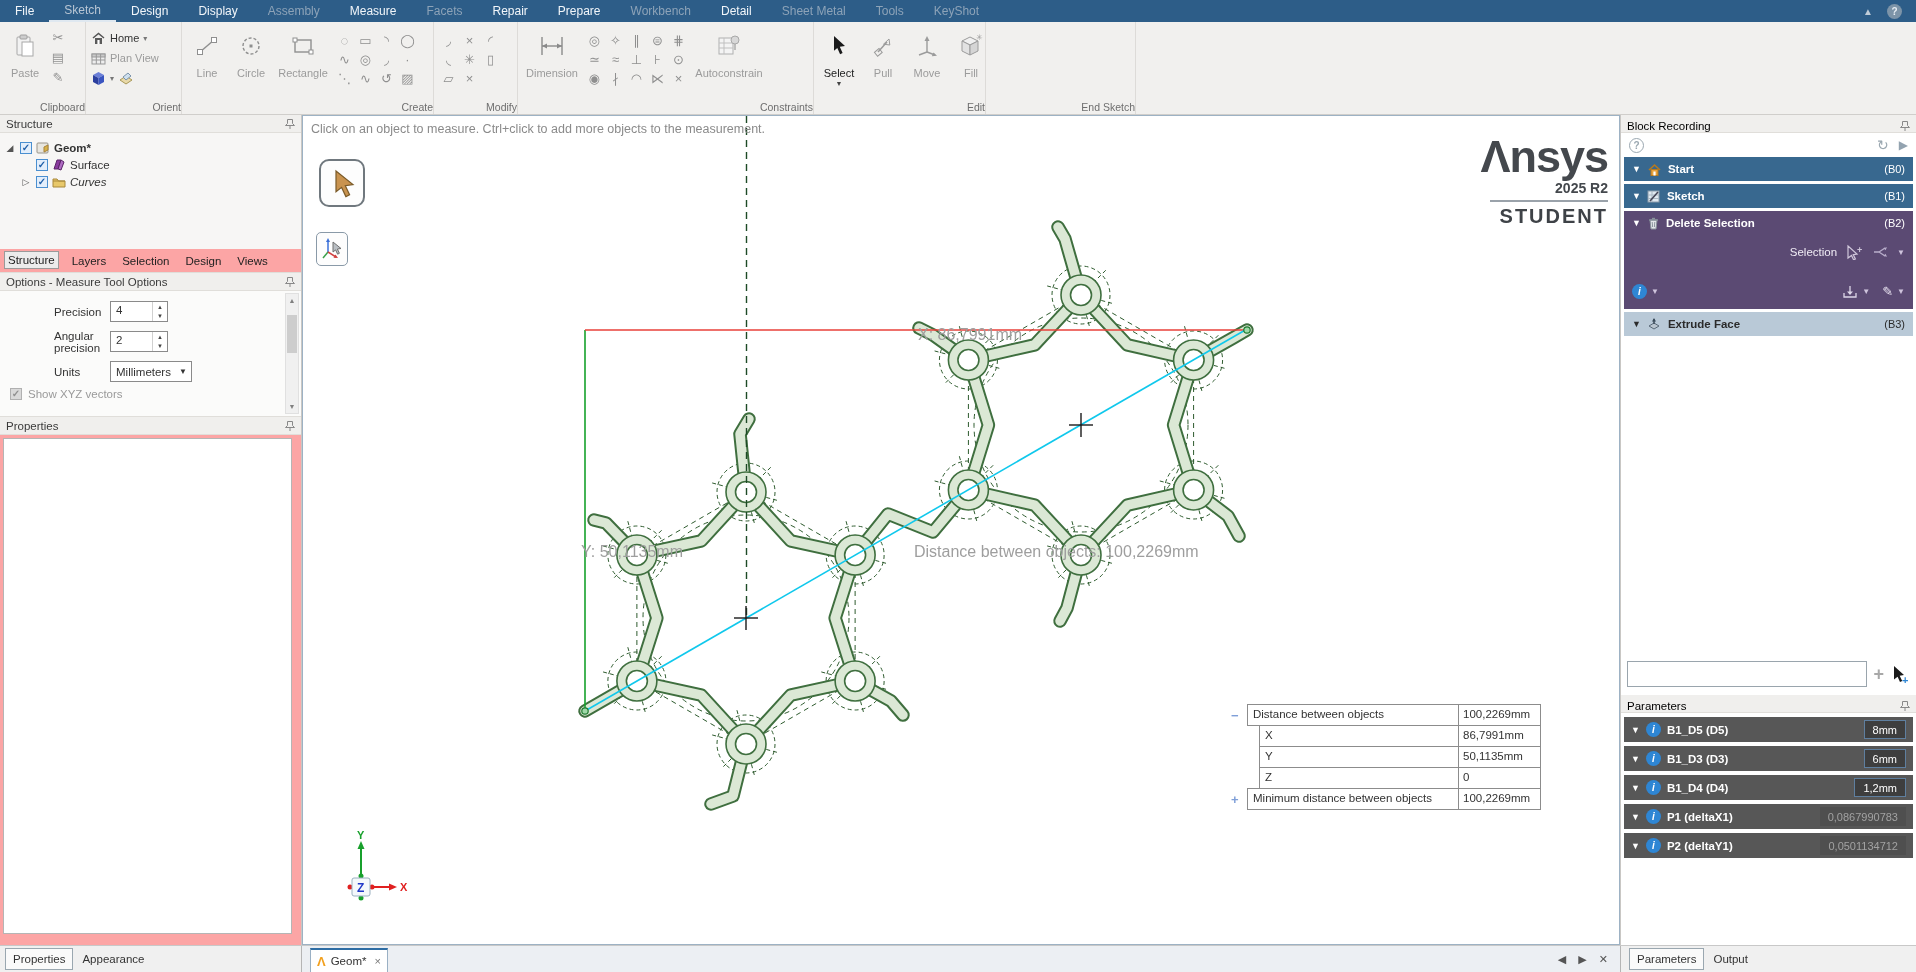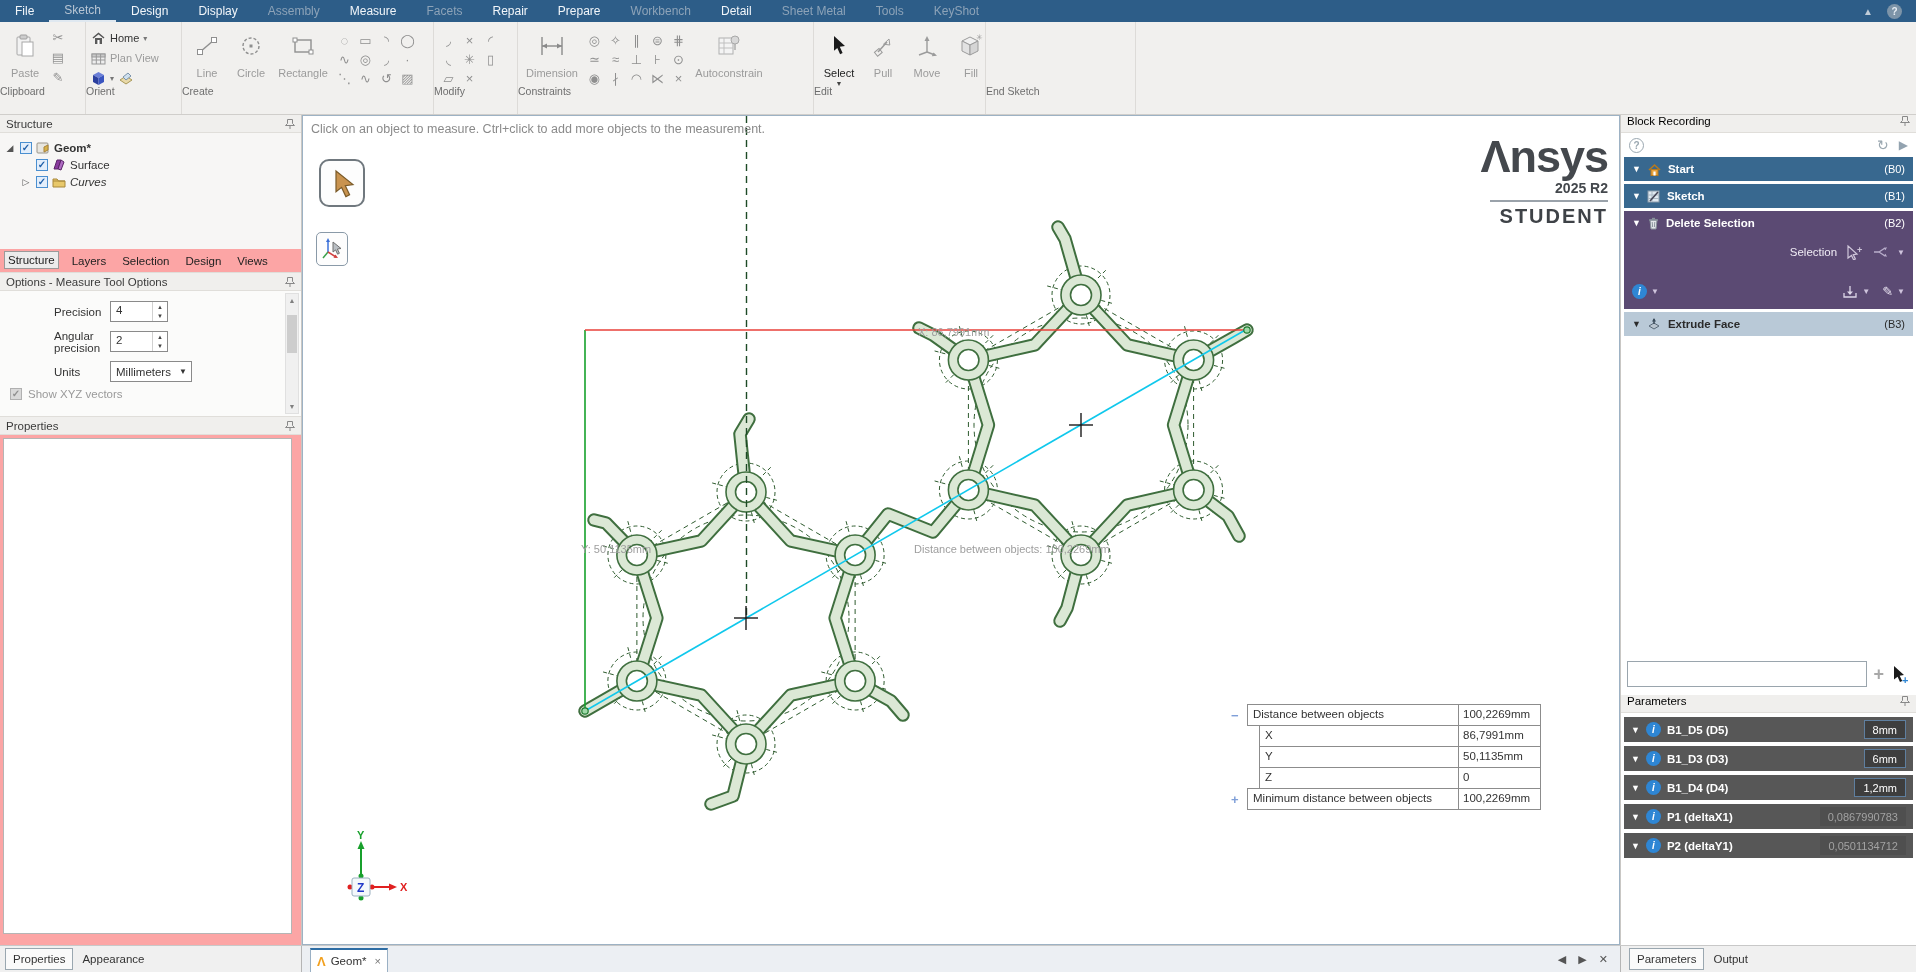--- a/index.html
+++ b/index.html
@@ -11,21 +11,21 @@
   .mitem { padding:0 15px; display:flex; align-items:center; cursor:default; }
   .mitem.dim { color:#8da3b8; }
   .mitem.active-dim { color:#b9c6d4; border-bottom:2px solid #dfe8f0; }
   .winicons { margin-left:auto; display:flex; align-items:center; gap:14px; padding-right:14px; }
   .chev { color:#c0ccd8; font-size:10px; }
   .helpcirc { width:15px; height:15px; border-radius:50%; background:#7d94a8; color:#e8eef4; font-size:10px; font-weight:bold; display:flex; align-items:center; justify-content:center; }
 
   
   .ribbon { height:93px; background:#f1f0ee; border-bottom:1px solid #d0cecb; display:flex; }
   .rgrp { position:relative; border-right:1px solid #dddbd8; padding:3px 5px 14px 5px; display:flex; align-items:flex-start; }
-  .glabel { position:absolute; bottom:17px; left:0; right:0; text-align:left; font-size:10.5px; color:#6e6e6e; }
+  .glabel { position:absolute; bottom:1px; left:0; right:0; text-align:right; font-size:10.5px; color:#6e6e6e; }
   .rbody { display:flex; gap:4px; height:100%; align-items:flex-start; }
   .bigbtn { display:flex; flex-direction:column; align-items:center; justify-content:flex-start; padding:3px 3px; min-width:40px; height:74px; cursor:pointer; }
   .bigbtn .ic { height:36px; display:flex; align-items:center; justify-content:center; }
   .blabel { font-size:11px; color:#9b9b9b; text-align:center; line-height:1.15; margin-top:3px; }
   .blabel.dark { color:#222; }
   .minicol { display:flex; flex-direction:column; gap:3px; padding-top:4px; }
   .mini { width:18px; height:17px; font-size:13px; color:#919191; display:flex; align-items:center; justify-content:center; cursor:pointer; }
   .icongrid { display:grid; grid-auto-rows:19px; column-gap:2px; padding-top:6px; }
   .icongrid span { width:19px; font-size:13px; color:#8f8f8f; display:flex; align-items:center; justify-content:center; cursor:pointer; }
   .orient-rows { display:flex; flex-direction:column; gap:2px; padding-top:4px; }
@@ -68,31 +68,31 @@
 
   
   .hint { position:absolute; left:8px; top:6px; font-size:12.5px; color:#8a8a8a; }
   .selbtn { position:absolute; left:16px; top:43px; width:46px; height:48px; border:2px solid #70787e; border-radius:10px; background:#fdfdfd; display:flex; align-items:center; justify-content:center; cursor:pointer; }
   .triadbtn { position:absolute; left:13px; top:116px; width:32px; height:34px; border:1px solid #8a9aa8; border-radius:5px; background:#fdfdfd; display:flex; align-items:center; justify-content:center; cursor:pointer; }
   .logo { position:absolute; left:1150px; top:18px; width:155px; text-align:right; color:#44484d; }
   .logo .brand { font-size:45px; font-weight:bold; letter-spacing:-1px; line-height:1; }
   .logo .rel { font-size:14px; font-weight:bold; margin-top:1px; }
   .logo .bar { border-top:2px solid #9aa2aa; width:118px; margin:4px 0 3px auto; }
   .logo .ed { font-size:20px; font-weight:bold; letter-spacing:2px; color:#3e4247; }
-  .mlabel { position:absolute; font-size:11px; color:#9e9e9e; white-space:nowrap; }
+  .mlabel { position:absolute; font-size:16px; color:#9e9e9e; white-space:nowrap; }
   .mtable { position:absolute; left:928px; top:589px; display:flex; flex-direction:column; font-size:11.5px; color:#333; }
   .mrow { display:flex; height:22px; margin-top:-1px; align-items:stretch; }
   .mtog { width:16px; display:flex; align-items:center; color:#7f9fd8; font-size:13px; font-weight:bold; cursor:pointer; }
   .mind { width:13px; border-right:1px solid #8c8c8c; }
   .mlab { width:212px; border:1px solid #8c8c8c; background:#fff; padding:3px 0 0 5px; }
   .mlab.short { width:199px; border-left:none; }
   .mval { width:82px; border:1px solid #8c8c8c; border-left:none; background:#fff; padding:3px 0 0 4px; }
 
   
-  .rphead { height:18px; background:#f0efed; border-bottom:1px solid #e0deda; display:flex; align-items:flex-start; padding:0 6px; }
+  .rphead { height:18px; background:#f0efed; border-bottom:1px solid #e0deda; display:flex; align-items:flex-end; padding:0 6px; }
   .rtoolbar { height:24px; display:flex; align-items:center; padding:0 8px; gap:10px; }
   .rtoolbar .sp { flex:1; }
   .blocks { padding:0 3px; }
   .blk { height:24px; margin-bottom:3px; display:flex; align-items:center; gap:6px; padding:0 8px; color:#fff; cursor:pointer; }
   .blk .car { font-size:9px; }
   .blk .lbl { font-weight:bold; font-size:11.5px; }
   .blk .tag { margin-left:auto; font-size:11px; }
   .b-blue { background:#38688f; }
   .b-purple { background:#5b4a73; }
   .b-light { background:#b9c9d7; color:#2b2b2b; }

